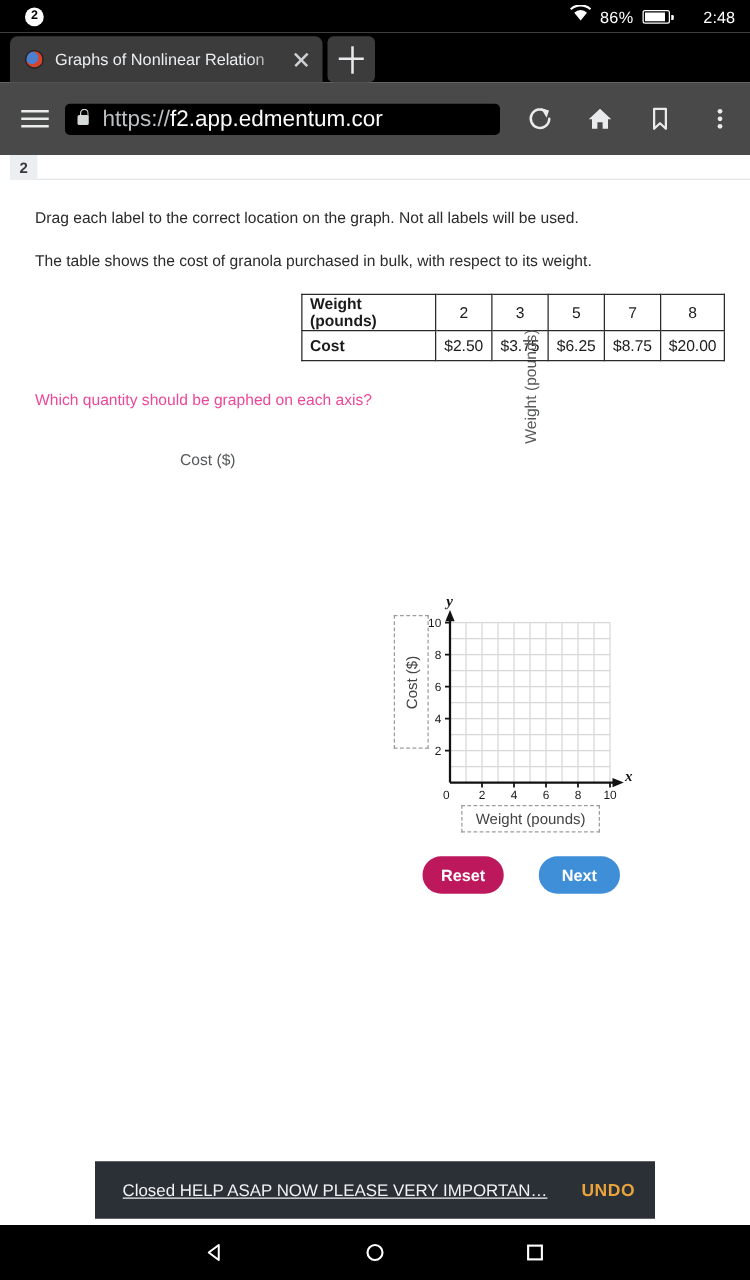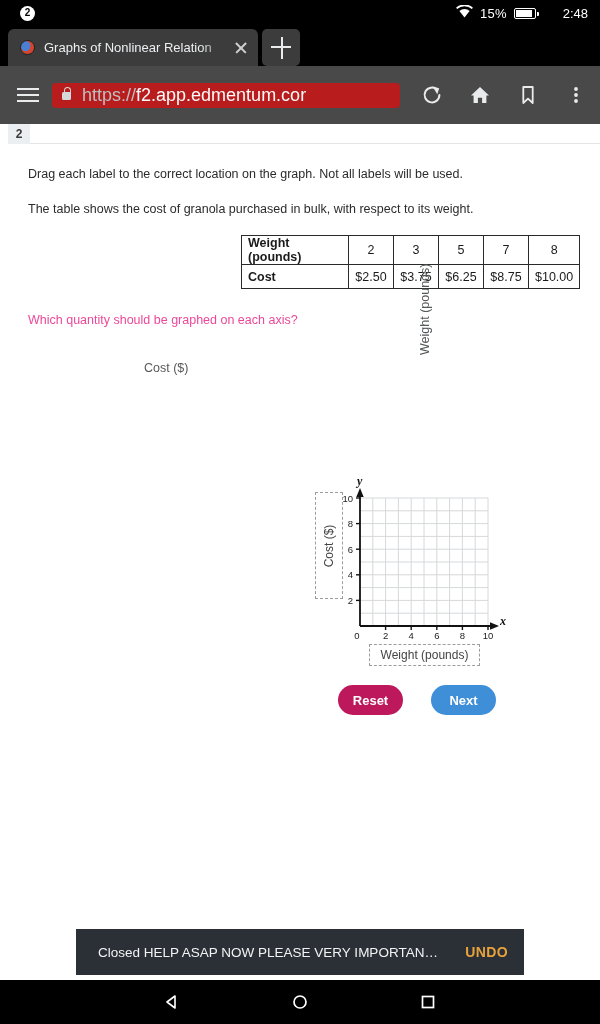--- a/index.html
+++ b/index.html
@@ -85,21 +85,21 @@
     background: #494949; display: flex; align-items: center;
   }
   .hamburger { width: 52px; height: 58px; position: relative; flex: 0 0 auto; }
   .hamburger span {
     position: absolute; left: 17px; width: 22px; height: 2.2px; background: #e9ebec;
   }
   .hamburger span:nth-child(1) { top: 22px; }
   .hamburger span:nth-child(2) { top: 28px; }
   .hamburger span:nth-child(3) { top: 34px; }
   .omnibox {
-    flex: 1 1 auto; height: 25px; background: #b91c1c; border-radius: 4px;
+    flex: 1 1 auto; height: 25px; background: #000000; border-radius: 4px;
     display: flex; align-items: center; margin-right: 8px;
     padding: 0 8px 0 10px;
   }
   .lock {
     flex: 0 0 auto; width: 9px; height: 8px; background: #d6d9da;
     border-radius: 1.5px; position: relative; margin-top: 2px;
   }
   .lock::before {
     content: ""; position: absolute; left: 1.6px; top: -5px;
     width: 5.8px; height: 6px; border: 1.6px solid #d6d9da;
@@ -184,21 +184,21 @@
   .btn.next { background: #3e8ed8; }
 
   
   .snackbar {
     position: absolute; left: 76px; top: 929px; width: 448px; height: 46px;
     background: #2b2f36; display: flex; align-items: center;
     padding: 0 16px 0 22px;
   }
   .snackbar .msg {
     flex: 1 1 auto; color: #f1f3f4; font-size: 13.5px;
-    white-space: nowrap; overflow: hidden;
+    white-space: nowrap; overflow: hidden; text-decoration: underline;
   }
   .snackbar .undo {
     flex: 0 0 auto; color: #e8a33d; font-size: 14px; font-weight: bold;
     letter-spacing: .4px; margin-left: 14px;
   }
 
   
   .navbar {
     position: absolute; left: 0; top: 980px; width: 600px; height: 44px;
     background: #000; display: flex; align-items: center; justify-content: center;
@@ -213,21 +213,21 @@
 
   <div class="statusbar">
     <div class="notif-badge">2</div>
     <div class="status-right">
       <span>
         <svg width="17" height="13" viewBox="0 0 17 13">
           <path d="M8.5 12.4 L13.6 6.1 A7.2 7.2 0 0 0 3.4 6.1 Z" fill="#fff"></path>
           <path d="M0.6 3.4 A11.6 11.6 0 0 1 16.4 3.4" stroke="#fff" stroke-width="1.7" fill="none"></path>
         </svg>
       </span>
-      <span class="pct">15%</span>
+      <span class="pct">86%</span>
       <span class="batt">
           <i></i>
         </span>
       <span class="clock">2:48</span>
     </div>
   </div>
 
   <div class="tabstrip">
     <div class="tab">
       <span class="favicon"></span>
@@ -292,21 +292,21 @@
           <td class="val">5</td>
           <td class="val">7</td>
           <td class="val">8</td>
         </tr>
         <tr>
           <td class="rowhead">Cost</td>
           <td class="val">$2.50</td>
           <td class="val">$3.75</td>
           <td class="val">$6.25</td>
           <td class="val">$8.75</td>
-          <td class="val">$10.00</td>
+          <td class="val">$20.00</td>
         </tr>
       </tbody>
         </table>
     </div>
 
     <p class="question">Which quantity should be graphed on each axis?</p>
 
     <div class="bank">
       <span class="lbl-cost">Cost ($)</span>
       <span class="lbl-weight">Weight (pounds)</span>

